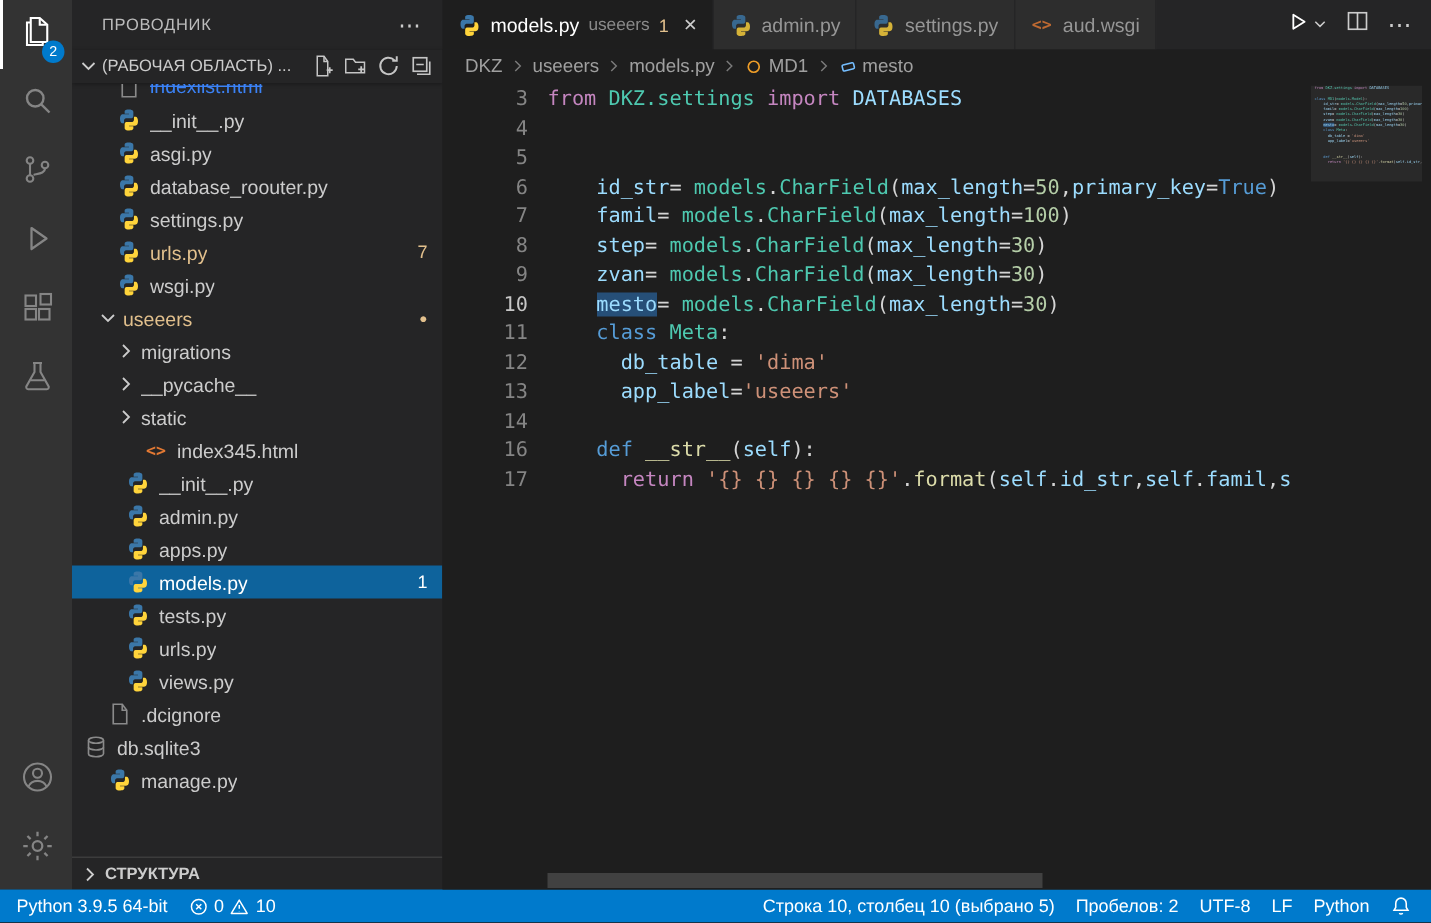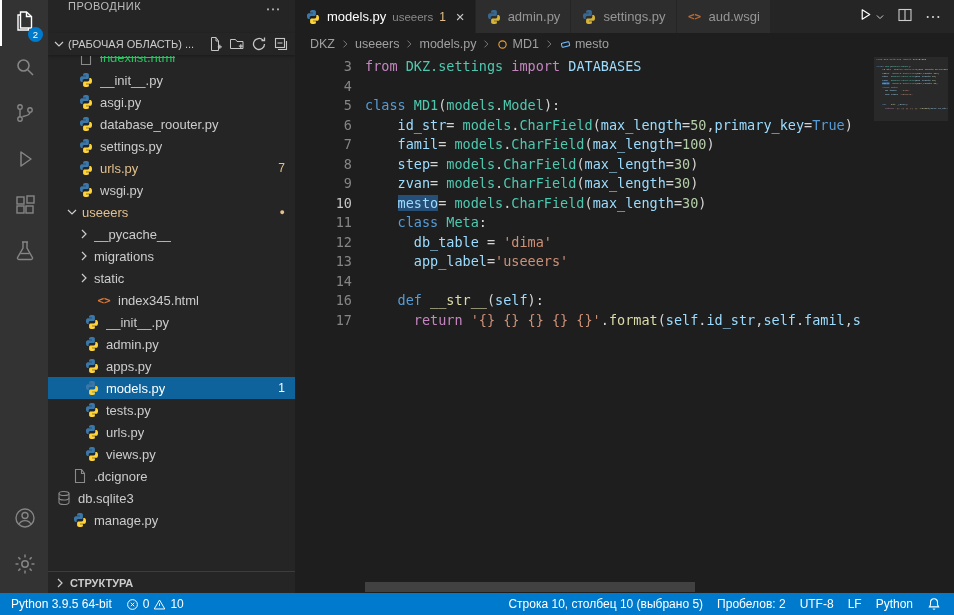--- a/index.html
+++ b/index.html
@@ -12,42 +12,42 @@
   .activitybar{width:48px;background:#333333;display:flex;flex-direction:column;flex:none}
   .ab-item{width:48px;height:46px;display:flex;align-items:center;justify-content:center;
     color:#858585;position:relative;border-left:2px solid transparent;cursor:pointer}
   .ab-item.active{color:#ffffff;border-left-color:#ffffff}
   .ab-badge{position:absolute;right:5px;bottom:4px;background:#007acc;color:#fff;border-radius:50%;
     width:15px;height:15px;font-size:9.5px;display:flex;align-items:center;justify-content:center}
   .ab-bottom{margin-top:auto;margin-bottom:4px}
 
   
   .sidebar{width:247px;background:#252526;display:flex;flex-direction:column;color:#cccccc;overflow:hidden;flex:none}
-  .sb-title{display:flex;height:33px;padding:0 14px 0 20px;font-size:11px;
+  .sb-title{display:flex;align-items:center;height:33px;padding:0 14px 0 20px;font-size:11px;
     letter-spacing:.5px;color:#bbbbbb;flex:none}
   .sb-title-more{margin-left:auto;font-size:15px;color:#cccccc;cursor:pointer}
   .sb-section{display:flex;align-items:center;height:22px;padding:0 6px 0 3px;font-weight:normal;
     font-size:11px;color:#cccccc;box-shadow:0 1px 3px rgba(0,0,0,.35);flex:none}
   .sb-section-label{margin-left:1px;white-space:nowrap;overflow:hidden}
   .sb-actions{margin-left:auto;display:flex;gap:5px;align-items:center;color:#c5c5c5}
   .sb-actions .icon{width:17px;height:17px;display:inline-flex;align-items:center;justify-content:center;cursor:pointer}
   .tree{flex:1;overflow:hidden;padding-top:1px}
   .tree-row{display:flex;align-items:center;height:22px;font-size:13px;color:#cccccc;
     padding-right:10px;cursor:pointer;white-space:nowrap}
   .tree-row.selected{background:#0e639c;color:#ffffff}
   .tree-row.partial{height:13px;overflow:hidden}
   .tree-row.partial>*{transform:translateY(-5px)}
   .tree-row .icon{width:16px;height:16px;margin-right:6px;flex:none;display:inline-flex;
     align-items:center;justify-content:center}
   .tree-row .chevron{width:16px;height:16px;margin-right:2px;flex:none;display:inline-flex;
     align-items:center;justify-content:center;color:#cccccc}
   .rot90{transform:rotate(90deg)}
   .tree-label{overflow:hidden;text-overflow:ellipsis}
   .tree-label.modified{color:#e2c08d}
-  .tree-label.strike{text-decoration:line-through;color:#22c55e}
+  .tree-label.strike{text-decoration:line-through;color:#3b82f6}
   .tree-badge{margin-left:auto;color:#e2c08d;font-size:12px}
   .tree-row.selected .tree-badge{color:#ffffff}
   .tree-dot{margin-left:auto;color:#e2c08d;font-size:9px}
   .sb-outline{display:flex;align-items:center;height:22px;border-top:1px solid #3c3c3c;
     font-weight:bold;font-size:11px;color:#cccccc;padding-left:4px;flex:none;cursor:pointer}
   .sb-outline .chevron{width:16px;height:16px;display:inline-flex;align-items:center;justify-content:center;margin-right:2px}
 
   
   .editorcol{flex:1;display:flex;flex-direction:column;min-width:0}
   .tabbar{height:33px;background:#252526;display:flex;align-items:stretch;flex:none}
@@ -276,29 +276,29 @@
             </span>
             <span class="tree-label modified">useeers</span>
             <span class="tree-dot">●</span>
           </div>
           <div class="tree-row" style="padding-left: 28px;">
             <span class="icon chevron">
               <svg viewBox="0 0 16 16" width="16" height="16" fill="none" stroke="currentColor" stroke-width="1.2">
                 <path d="M6 4l4 4-4 4"></path>
               </svg>
             </span>
-            <span class="tree-label">__pycache__</span>
+            <span class="tree-label">migrations</span>
           </div>
           <div class="tree-row" style="padding-left: 28px;">
             <span class="icon chevron">
               <svg viewBox="0 0 16 16" width="16" height="16" fill="none" stroke="currentColor" stroke-width="1.2">
                 <path d="M6 4l4 4-4 4"></path>
               </svg>
             </span>
-            <span class="tree-label">migrations</span>
+            <span class="tree-label">__pycache__</span>
           </div>
           <div class="tree-row" style="padding-left: 28px;">
             <span class="icon chevron">
               <svg viewBox="0 0 16 16" width="16" height="16" fill="none" stroke="currentColor" stroke-width="1.2">
                 <path d="M6 4l4 4-4 4"></path>
               </svg>
             </span>
             <span class="tree-label">static</span>
           </div>
           <div class="tree-row" style="padding-left: 48px;">
@@ -521,21 +521,20 @@
             <div class="code-line">
               <span class="ln">3</span>
               <span class="lc"><span class="t-kc">from</span><span class="t-pl"> </span><span class="t-cls">DKZ.settings</span><span class="t-pl"> </span><span class="t-kc">import</span><span class="t-pl"> </span><span class="t-var">DATABASES</span></span>
             </div>
             <div class="code-line">
               <span class="ln">4</span>
               <span class="lc"></span>
             </div>
             <div class="code-line">
               <span class="ln">5</span>
-              <span class="lc"><span class="t-k">class</span><span class="t-pl"> </span><span class="t-cls">MD1</span><span class="t-pl">(</span><span class="t-cls">models</span><span class="t-pl">.</span><span class="t-cls">Model</span><span class="t-pl">):</span></span>
             </div>
             <div class="code-line">
               <span class="ln">6</span>
               <span class="lc"><span class="t-pl">    </span><span class="t-var">id_str</span><span class="t-pl">= </span><span class="t-cls">models</span><span class="t-pl">.</span><span class="t-cls">CharField</span><span class="t-pl">(</span><span class="t-var">max_length</span><span class="t-pl">=</span><span class="t-num">50</span><span class="t-pl">,</span><span class="t-var">primary_key</span><span class="t-pl">=</span><span class="t-k">True</span><span class="t-pl">)</span></span>
             </div>
             <div class="code-line">
               <span class="ln">7</span>
               <span class="lc"><span class="t-pl">    </span><span class="t-var">famil</span><span class="t-pl">= </span><span class="t-cls">models</span><span class="t-pl">.</span><span class="t-cls">CharField</span><span class="t-pl">(</span><span class="t-var">max_length</span><span class="t-pl">=</span><span class="t-num">100</span><span class="t-pl">)</span></span>
             </div>
             <div class="code-line">

